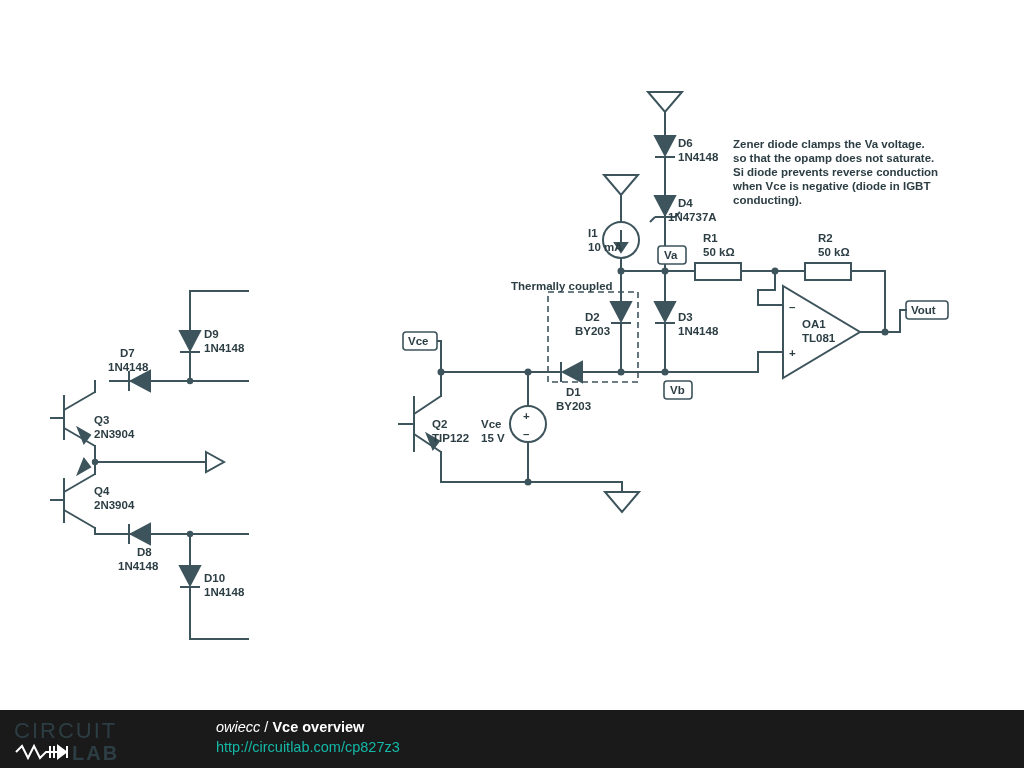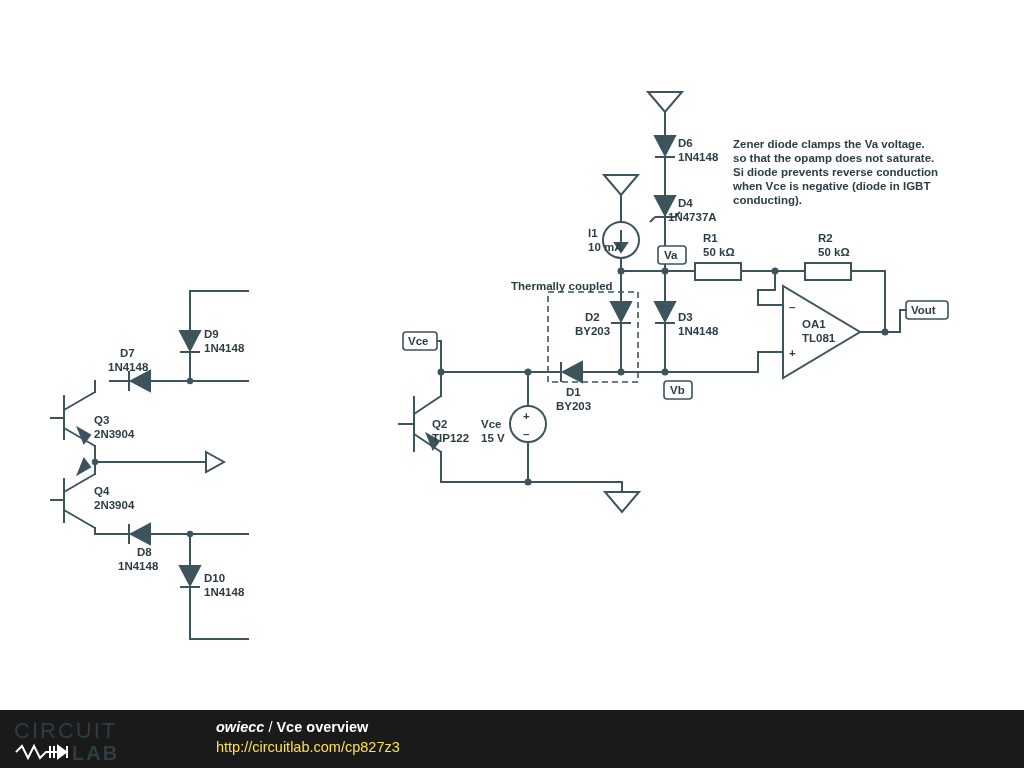--- a/index.html
+++ b/index.html
@@ -47,33 +47,33 @@
   .footer-text {
     position: absolute;
     left: 216px;
     top: 7px;
     font-size: 14.5px;
     line-height: 20px;
     color: #ffffff;
   }
   .footer-user {
     font-style: italic;
-    font-weight: bold;
+    font-weight: normal;
   }
   .footer-sep {
     font-style: normal;
   }
   .footer-title {
     font-weight: bold;
   }
   .footer-url {
     display: block;
     font-size: 14.5px;
     line-height: 20px;
-    color: #fde047;
+    color: #14b8a6;
     text-decoration: none;
   }
   text {
     font-family: "Liberation Sans", sans-serif;
     fill: #2c3e44;
   }
   .lbl {
     font-size: 11.5px;
     font-weight: bold;
   }

